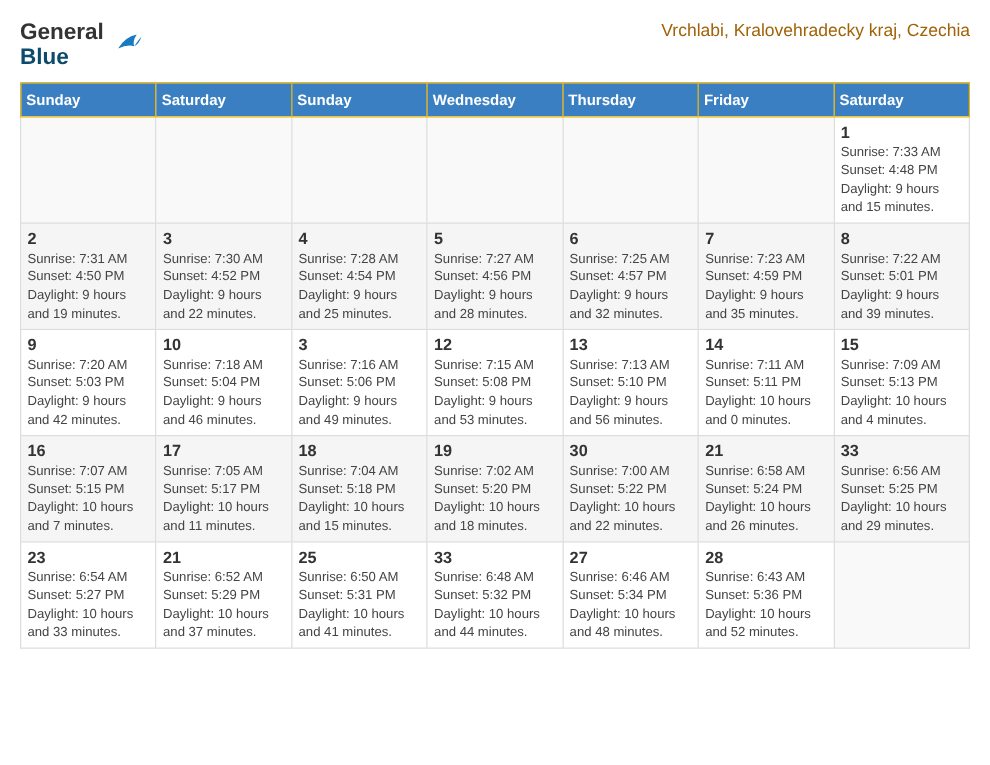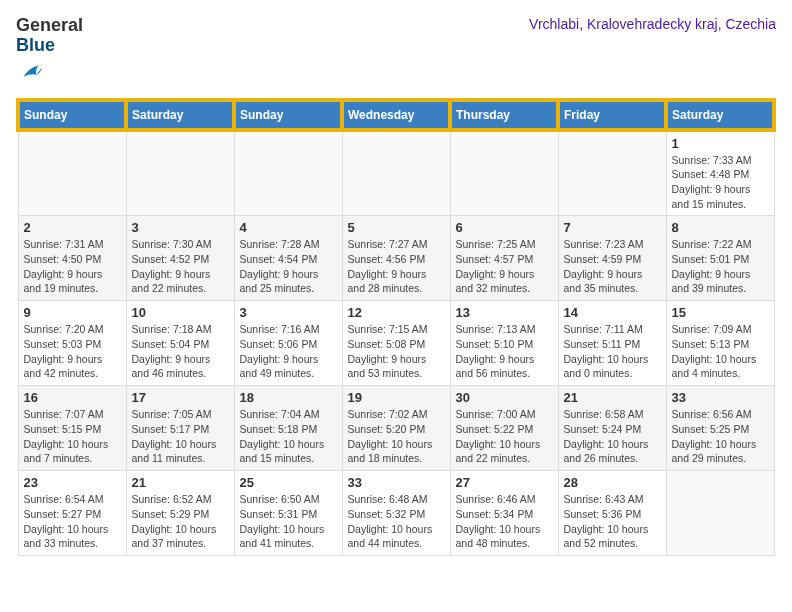--- a/index.html
+++ b/index.html
@@ -11,23 +11,22 @@
       padding: 16px;
     }
     .header {
       display: flex;
       justify-content: space-between;
       align-items: flex-start;
       margin-bottom: 10px;
     }
     .logo {
       display: flex;
-      align-items: flex-start;
+      align-items: center;
       gap: 4px;
-      flex-direction: column;
     }
     .logo-text {
       display: flex;
       flex-direction: column;
       font-size: 18px;
       font-weight: bold;
       line-height: 1.1;
     }
     .logo-general { color: #333; }
     .logo-blue { color: #0c4a6e; }
@@ -38,35 +37,35 @@
     .title-block {
       text-align: right;
     }
     .month-year {
       font-size: 36px;
       font-weight: normal;
       color: #333;
     }
     .location {
       font-size: 14px;
-      color: #4c1d95;
+      color: #a16207;
     }
     .calendar {
       width: 100%;
       border-collapse: collapse;
       font-size: 11px;
     }
     .calendar th {
       background-color: #3a7fc1;
       color: #fff;
       padding: 6px 4px;
       text-align: left;
       font-size: 12px;
       font-weight: bold;
-      border: 4px solid #eab308;
+      border: 1px solid #eab308;
     }
     .calendar td {
       vertical-align: top;
       padding: 4px 5px;
       border: 1px solid #ddd;
       background: #fff;
       min-height: 80px;
       height: 85px;
       width: calc(100% / 7);
     }

